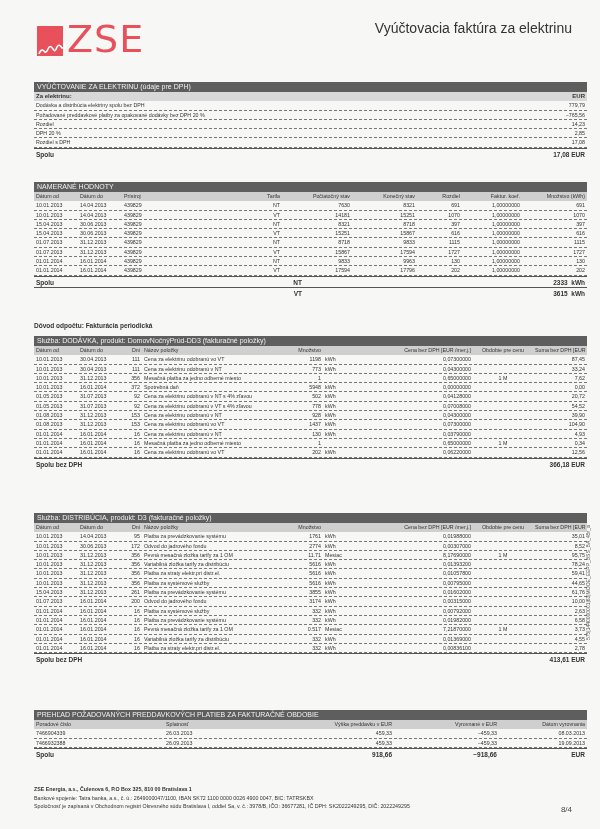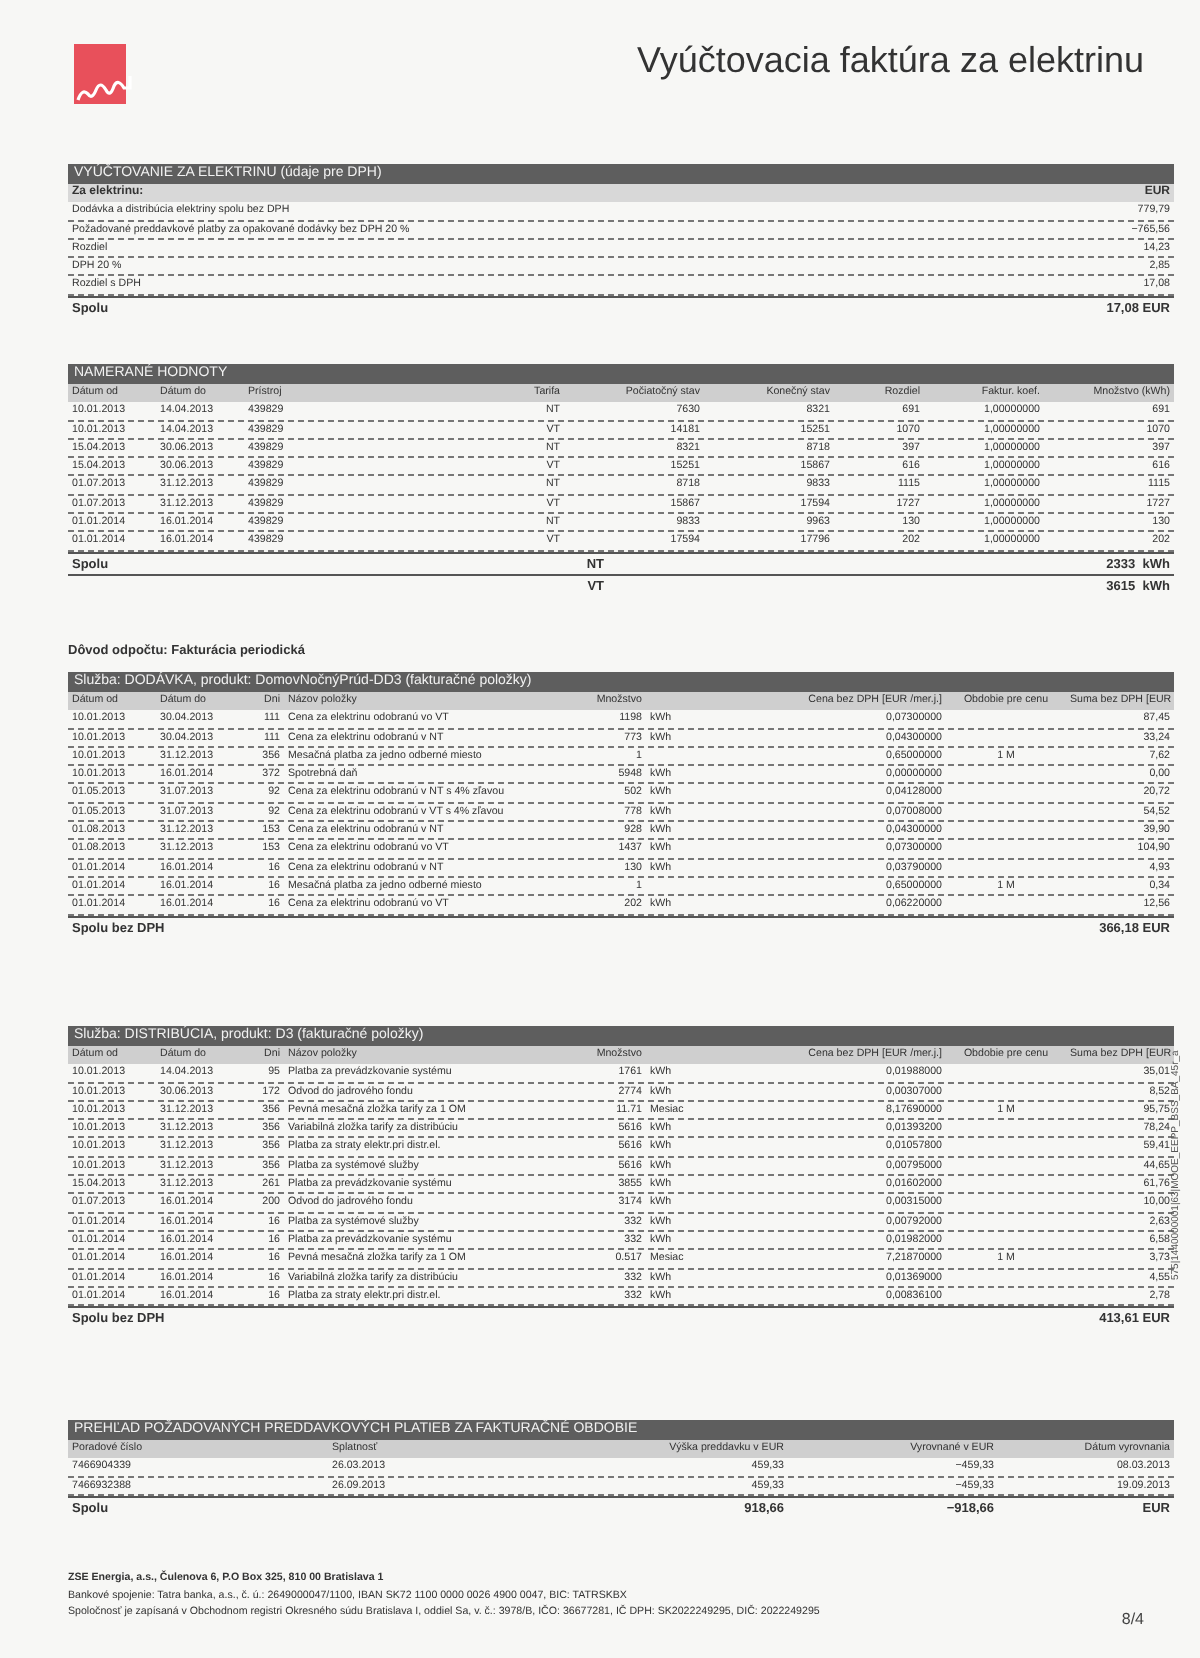--- a/index.html
+++ b/index.html
@@ -5,21 +5,21 @@
   * { box-sizing: border-box; margin: 0; padding: 0; }
   body {
     width: 600px; height: 829px; background: #f7f7f5; position: relative;
     font-family: "Liberation Sans", sans-serif; color: #222; overflow: hidden;
   }
   .logo { position: absolute; left: 37px; top: 22px; display: flex; align-items: flex-end; }
   .logo-mark { width: 26px; height: 30px; position: relative; margin-right: 4px; }
   .logo-mark .sq { position: absolute; left: 0; top: 0; width: 26px; height: 17px; background: #e8505b; }
   .logo-mark .waves { position: absolute; left: 0; top: 16px; width: 30px; height: 14px; }
   .logo-text { font-size: 38px; color: #e8505b; font-weight: normal; letter-spacing: 1px; line-height: 34px; font-family: "DejaVu Sans", sans-serif; }
-  .doc-title { position: absolute; right: 28px; top: 20px; font-size: 18px; color: #333; }
+  .doc-title { position: absolute; right: 28px; top: 20px; font-size: 14px; color: #333; }
 
   .section { position: absolute; left: 34px; width: 553px; }
   .sec-head { background: #5e5e5e; color: #f2f2f2; font-size: 7px; height: 10px; line-height: 10px; padding-left: 3px; text-transform: none; }
   .row { display: flex; font-size: 5.3px; height: 9.3px; line-height: 9px; border-bottom: 0.6px dashed #777; color: #333; }
   .row.head { background: #cfcfcf; color: #333; border-bottom: none; }
   .row.sub { background: #d8d8d8; font-weight: bold; font-size: 6px; border-bottom: none; }
   .row.total { font-weight: bold; font-size: 6.5px; border-bottom: none; border-top: 1px solid #555; height: 11px; line-height: 11px; }
   .c { padding: 0 2px; white-space: nowrap; overflow: hidden; }
   .r { text-align: right; }
   .ctr { text-align: center; }
@@ -34,20 +34,21 @@
 <body>
 
 <div class="logo">
   <div class="logo-mark">
     <div class="sq"></div>
     <svg class="waves" viewBox="0 0 30 14">
       <rect x="0" y="0" width="26" height="14" fill="#e8505b"></rect>
       <path d="M2 12 q2 -6 5 -3 q2 3 4 -2 q2 -5 5 0 q2 4 4 -2 q2 -4 5 1 l3 0 l0 -6" stroke="#fff" stroke-width="1.6" fill="none"></path>
     </svg>
   </div>
+  <span class="logo-text">ZSE</span>
 </div>
 <div class="doc-title">Vyúčtovacia faktúra za elektrinu</div>
 
 <div class="section" style="top:82px;">
   <div class="sec-head">VYÚČTOVANIE ZA ELEKTRINU (údaje pre DPH)</div>
   <div class="row sub">
     <span class="c" style="flex:1">Za elektrinu:</span>
     <span class="c r" style="width:60px">EUR</span>
   </div>
   <div id="summary-rows">

